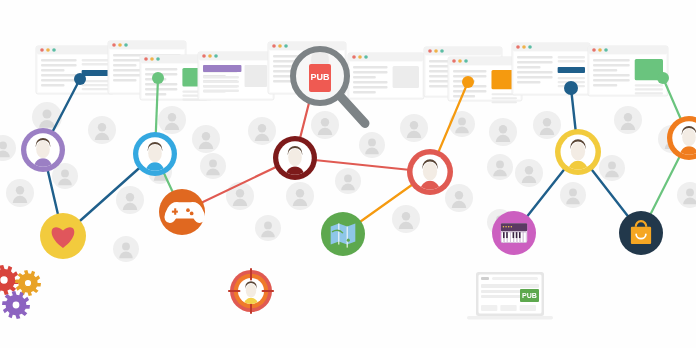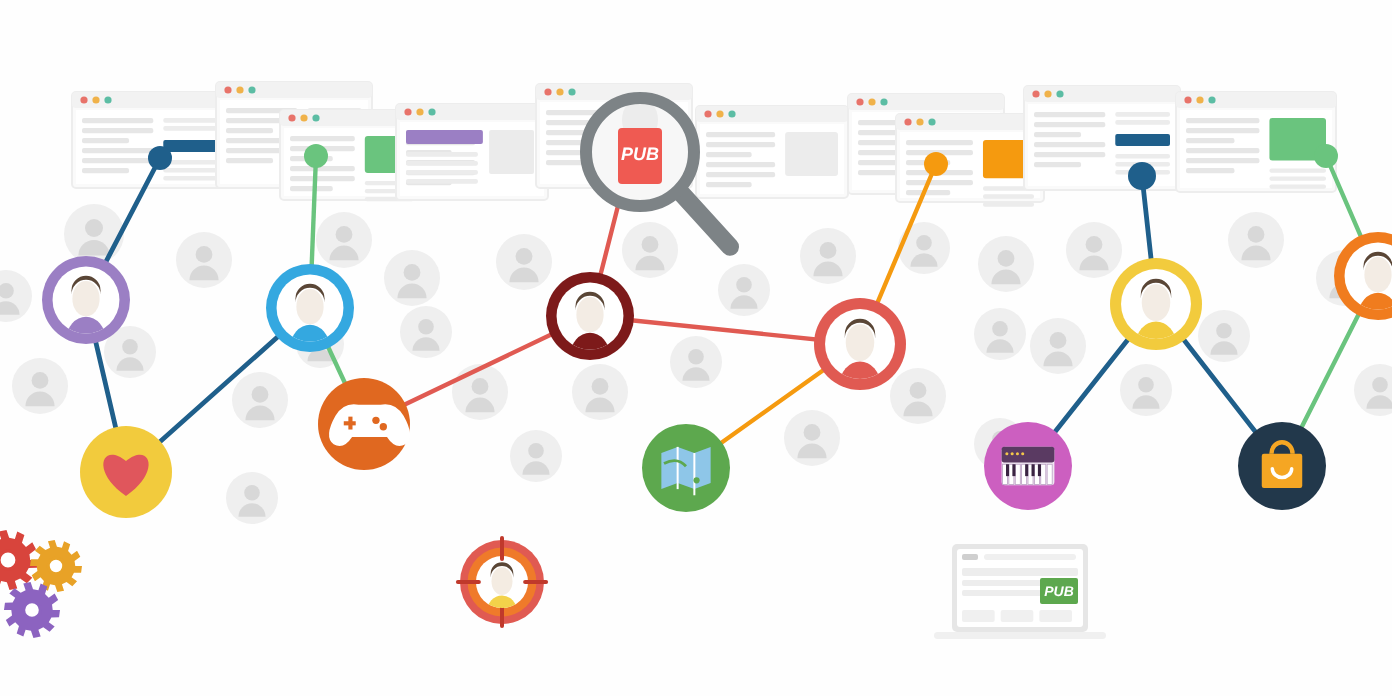--- a/index.html
+++ b/index.html
@@ -3,21 +3,21 @@
 <meta charset="utf-8">
 <title>Ad Network Illustration</title>
 <style>
   html,body{margin:0;padding:0;}
   body{
     width:696px;height:348px;
     background:#ffffff;
     font-family:"Liberation Sans", sans-serif;
     overflow:hidden;
   }
-  #stage{position:relative;width:696px;height:348px;background:#fefefe;font-style:italic;}
+  #stage{position:relative;width:696px;height:348px;background:#fefefe;}
   #stage svg{position:absolute;left:0;top:0;}
 </style>
 </head>
 <body>
 
 <div id="stage">
   <svg id="scene" width="696" height="348" viewBox="0 0 696 348" xmlns="http://www.w3.org/2000/svg">
 
     <defs>
       <clipPath id="lensClip">

